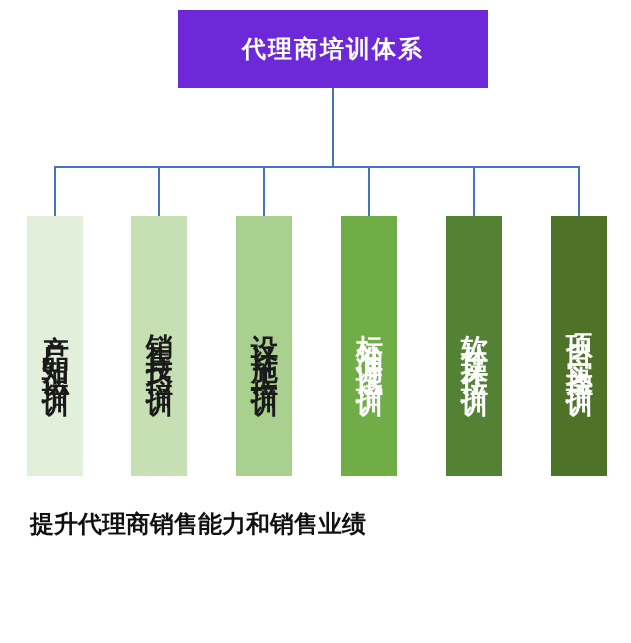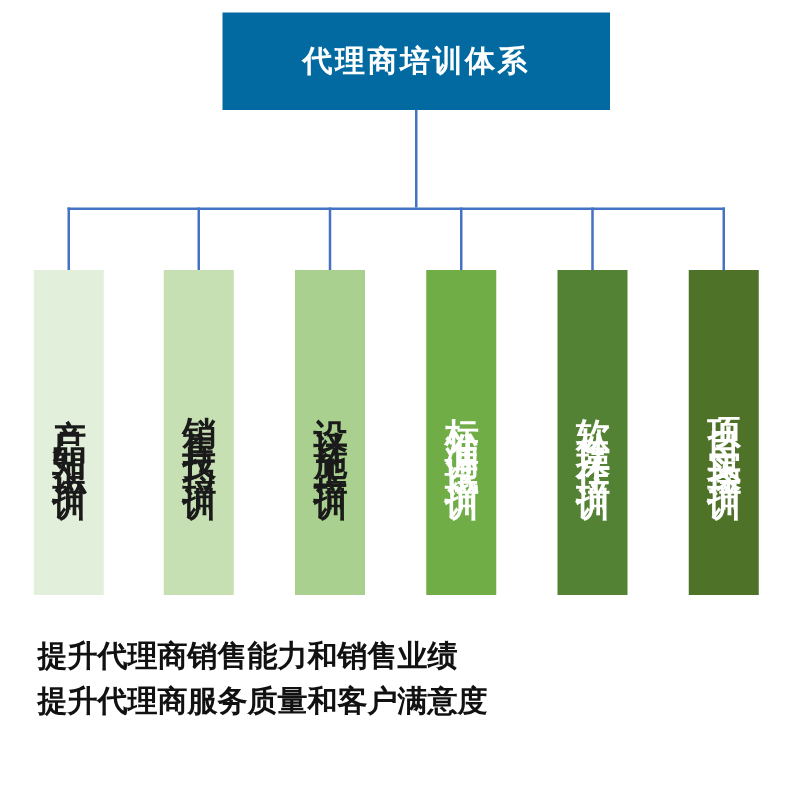--- a/index.html
+++ b/index.html
@@ -73,31 +73,32 @@
   
   .footer {
     position: absolute;
     left: 30px;
     top: 508px;
     width: 580px;
     color: #111111;
     font-size: 24px;
     font-weight: 600;
     line-height: 36px;
+    font-family: Liberation Mono, monospace;
   }
   .footer .goal-line {
     white-space: nowrap;
   }
 </style>
 </head>
 <body>
 
 <div class="canvas">
 
-  <div class="header-box" style="background: #0369a1; color: rgb(255, 255, 255);">
+  <div class="header-box" style="background: #6d28d9; color: rgb(255, 255, 255);">
     <span>代理商培训体系</span>
   </div>
 
   <div class="conn conn-v-top" style="background: rgb(68, 114, 196);"></div>
   <div class="conn conn-h" style="background: rgb(68, 114, 196);"></div>
   <div class="conn stub stub-1" style="background: rgb(68, 114, 196);"></div>
   <div class="conn stub stub-2" style="background: rgb(68, 114, 196);"></div>
   <div class="conn stub stub-3" style="background: rgb(68, 114, 196);"></div>
   <div class="conn stub stub-4" style="background: rgb(68, 114, 196);"></div>
   <div class="conn stub stub-5" style="background: rgb(68, 114, 196);"></div>
@@ -117,16 +118,15 @@
   </div>
   <div class="tbox tbox-5" style="background: rgb(84, 130, 53); color: rgb(255, 255, 255);">
     <span class="vtext">软件操作培训</span>
   </div>
   <div class="tbox tbox-6" style="background: rgb(78, 114, 40); color: rgb(255, 255, 255);">
     <span class="vtext">项目实操培训</span>
   </div>
 
   <div class="footer">
     <div class="goal-line">提升代理商销售能力和销售业绩</div>
-    <div class="goal-line">提升代理商服务质量和客户满意度</div>
   </div>
 
 </div>
 
 </body></html>

